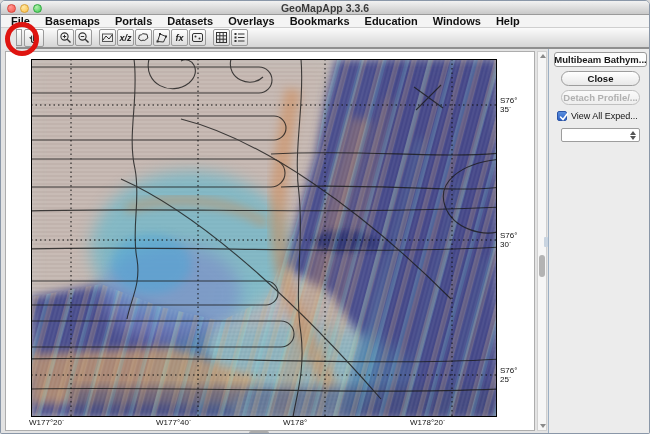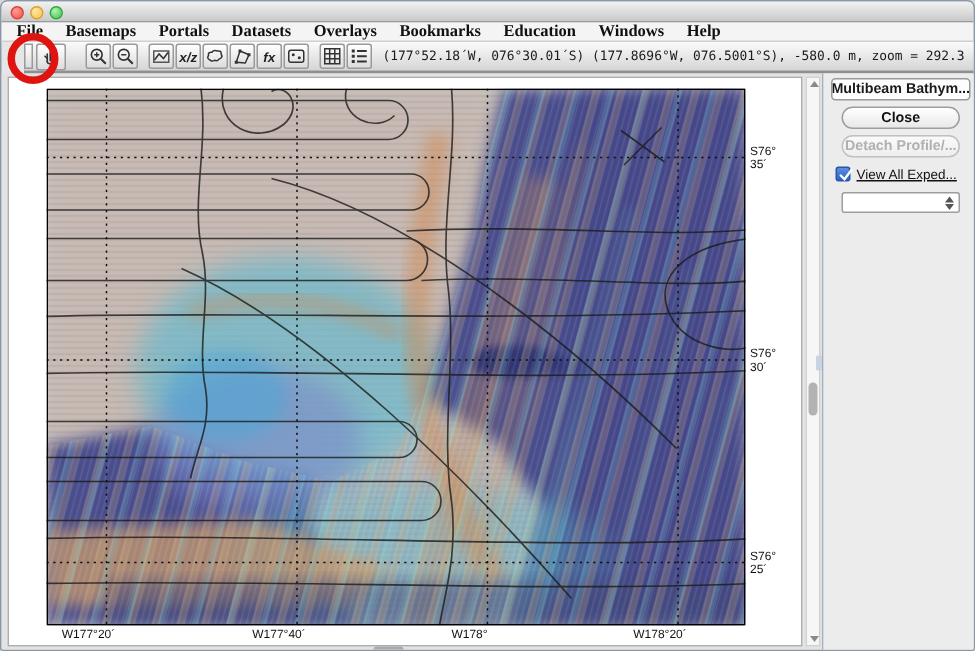--- a/index.html
+++ b/index.html
@@ -13,21 +13,21 @@
   .traffic { position:absolute; top:3px; width:9px; height:9px; border-radius:50%; }
   .t-red    { left:6px;  background:radial-gradient(circle at 35% 30%,#ff9a95,#f75349); border:1px solid #d8443c;}
   .t-yellow { left:19px; background:radial-gradient(circle at 35% 30%,#ffe9a8,#fdbf43); border:1px solid #d9a136;}
   .t-green  { left:32px; background:radial-gradient(circle at 35% 30%,#b6f0b0,#39c94d); border:1px solid #2fa83f;}
   .win-title { position:absolute; left:0; right:0; top:1px; text-align:center;
                font-size:10.5px; font-weight:bold; color:#3b3b3b; }
 
   
   .menubar { position:absolute; left:0; top:14px; width:100%; height:13px; background:#f4f4f4;
              border-bottom:1px solid #cfcfcf; display:flex; align-items:center; padding-left:10px; }
-  .menu-item { font-size:11px; font-weight:bold; color:#101010; margin-right:15px; white-space:nowrap; line-height:12px;font-family:Liberation Serif, serif; }
+  .menu-item { font-size:11px; font-weight:bold; color:#101010; margin-right:15px; white-space:nowrap; line-height:12px; }
 
   
   .toolbar { position:absolute; left:15px; top:27px; width:100%; height:21px;
              background:linear-gradient(#fbfbfb,#d5d5d5); border-bottom:2px solid #8f8f8f;
              display:flex; align-items:center; }
   .tb-btn { width:17px; height:17px; margin-right:1px; border:1px solid #9a9a9a; border-radius:2px;
             background:linear-gradient(#ffffff,#dcdcdc); display:flex; align-items:center; justify-content:center;
             flex:none; }
   .tb-btn svg { display:block; }
   .tb-text { font-size:9px; font-style:italic; font-weight:bold; color:#222; }
@@ -40,21 +40,21 @@
   .red-circle { position:absolute; left:4px; top:21px; width:34px; height:34px; border:5px solid #df1410;
                 border-radius:50%; z-index:50; pointer-events:none; }
 
   
   .content { position:absolute; left:0; top:48px; width:650px; height:386px; background:#e3e3e3; }
 
   .map-panel { position:absolute; left:4px; top:2px; width:530px; height:380px; background:#ffffff;
                border:1px solid #adadad; }
   .map-canvas { position:absolute; left:25px; top:7px; width:466px; height:358px; }
   .lat-label { position:absolute; left:494px; width:34px; font-size:8px; color:#111; line-height:9px; }
-  .lon-label { position:absolute; top:366px; width:60px; text-align:center; font-size:8px; color:#111; }
+  .lon-label { position:absolute; top:366px; width:60px; font-size:8px; color:#111; }
 
   
   .vscroll { position:absolute; left:536px; top:2px; width:10px; height:380px; background:#f6f6f6;
              border:1px solid #d0d0d0; }
   .vthumb { position:absolute; left:1px; top:203px; width:6px; height:22px; background:#b3b3b3; border-radius:4px; }
   .arrow-up { position:absolute; left:2px; top:2px; width:0; height:0;
               border-left:3px solid transparent; border-right:3px solid transparent; border-bottom:4px solid #8a8a8a; }
   .arrow-dn { position:absolute; left:2px; bottom:2px; width:0; height:0;
               border-left:3px solid transparent; border-right:3px solid transparent; border-top:4px solid #8a8a8a; }
 
@@ -75,36 +75,37 @@
             background:linear-gradient(#ffffff,#e8e8e8); font-size:9.5px; font-weight:bold; color:#111;
             display:flex; align-items:center; justify-content:center; white-space:nowrap; overflow:hidden;}
   .rp-btn.disabled { color:#b0b0b0; border-color:#c0c0c0; background:linear-gradient(#fafafa,#eeeeee); }
   .rp-close { top:22px; }
   .rp-detach { top:41px; }
   .rp-cruise { top:97px; }
   .rp-checkrow { position:absolute; left:8px; top:62px; display:flex; align-items:center; }
   .checkbox { width:10px; height:10px; background:linear-gradient(#5a8ede,#2f62c4); border:1px solid #2b55a8;
               border-radius:2px; margin-right:4px; position:relative; flex:none;}
   .checkbox svg { position:absolute; left:0; top:-1px; }
-  .rp-checklabel { font-size:9px; color:#111; white-space:nowrap;text-decoration:underline; }
+  .rp-checklabel { font-size:9px; color:#111; white-space:nowrap; }
   .rp-combo { position:absolute; left:12px; top:79px; width:79px; height:14px; background:#fff;
               border:1px solid #9d9d9d; border-radius:2px; }
   .combo-steppers { position:absolute; right:3px; top:2px; }
   .tri-up { width:0;height:0;border-left:3px solid transparent;border-right:3px solid transparent;border-bottom:4px solid #555; margin-bottom:1px;}
   .tri-dn { width:0;height:0;border-left:3px solid transparent;border-right:3px solid transparent;border-top:4px solid #555;}
 </style>
 </head>
 <body>
 
 <div class="window">
 
   <div class="titlebar">
     <div class="traffic t-red"></div>
     <div class="traffic t-yellow"></div>
     <div class="traffic t-green"></div>
+    <div class="win-title">GeoMapApp 3.3.6</div>
   </div>
 
   <div class="menubar">
     <span class="menu-item">File</span>
     <span class="menu-item">Basemaps</span>
     <span class="menu-item">Portals</span>
     <span class="menu-item">Datasets</span>
     <span class="menu-item">Overlays</span>
     <span class="menu-item">Bookmarks</span>
     <span class="menu-item">Education</span>
@@ -193,21 +194,20 @@
         <g stroke="#333" stroke-width="1.2">
           <line x1="5" y1="3" x2="11.5" y2="3"></line>
             <line x1="5" y1="6.5" x2="11.5" y2="6.5"></line>
             <line x1="5" y1="10" x2="11.5" y2="10"></line>
         </g>
         <rect x="1.5" y="2" width="2" height="2" fill="#333"></rect>
           <rect x="1.5" y="5.5" width="2" height="2" fill="#333"></rect>
         <rect x="1.5" y="9" width="2" height="2" fill="#333"></rect>
       </svg>
     </div>
-    <span class="status">(177°52.18´W, 076°30.01´S) (177.8696°W, 076.5001°S), -580.0 m, zoom = 292.3</span>
   </div>
 
   <div class="red-circle"></div>
 
   <div class="content">
 
     <div class="map-panel">
 
       <svg class="map-canvas" viewBox="0 0 466 358" preserveAspectRatio="none">
         <defs>

